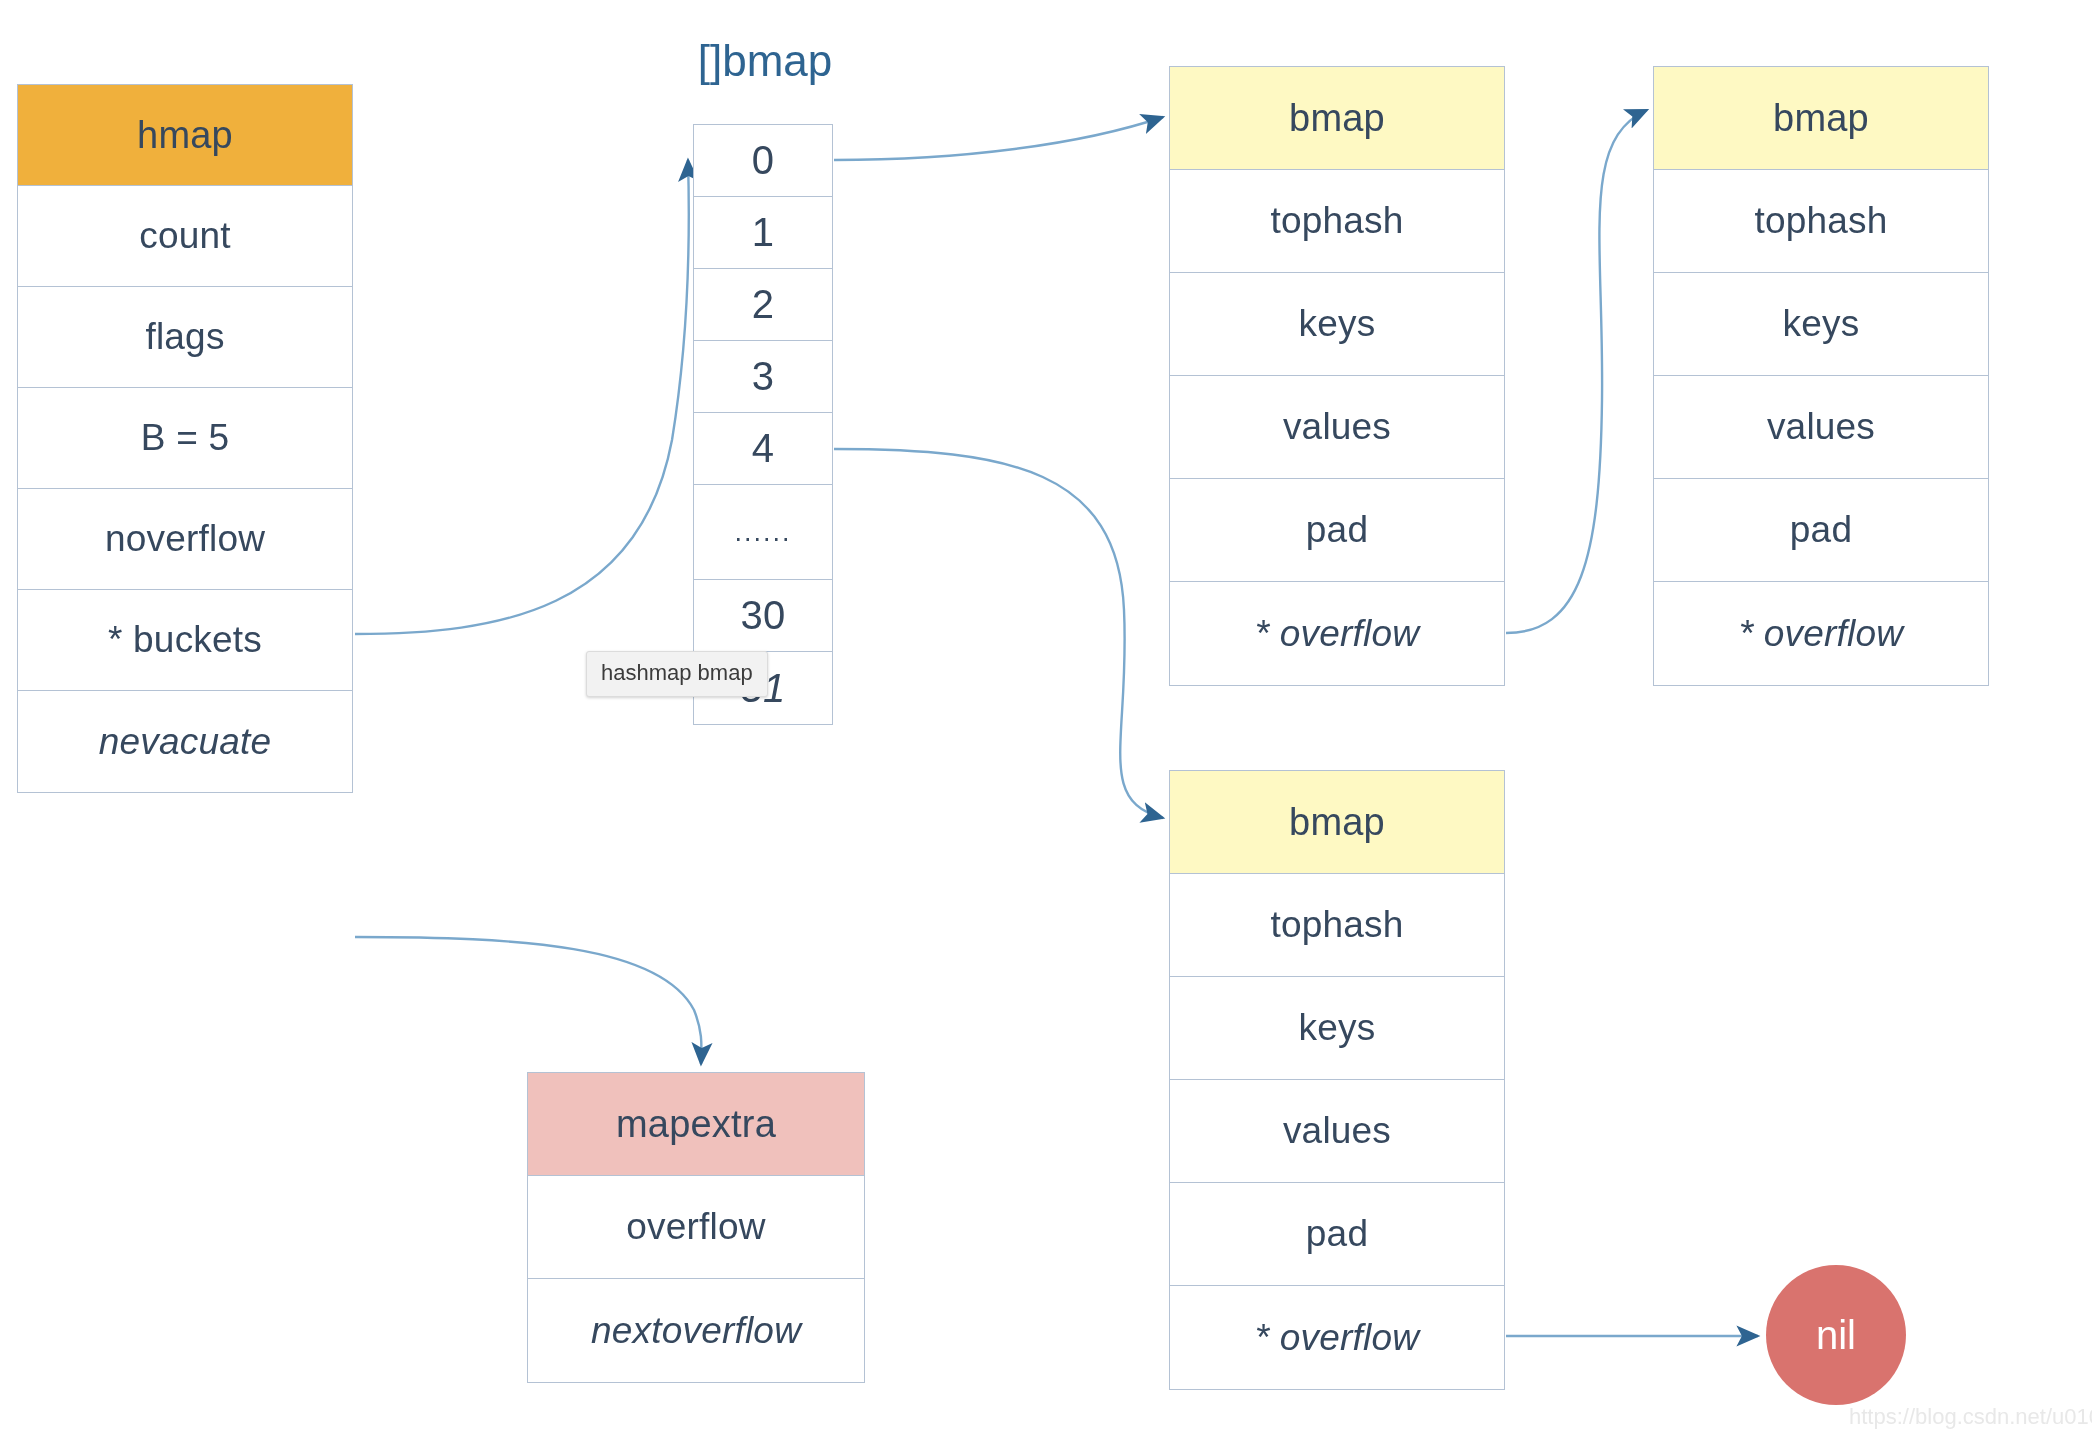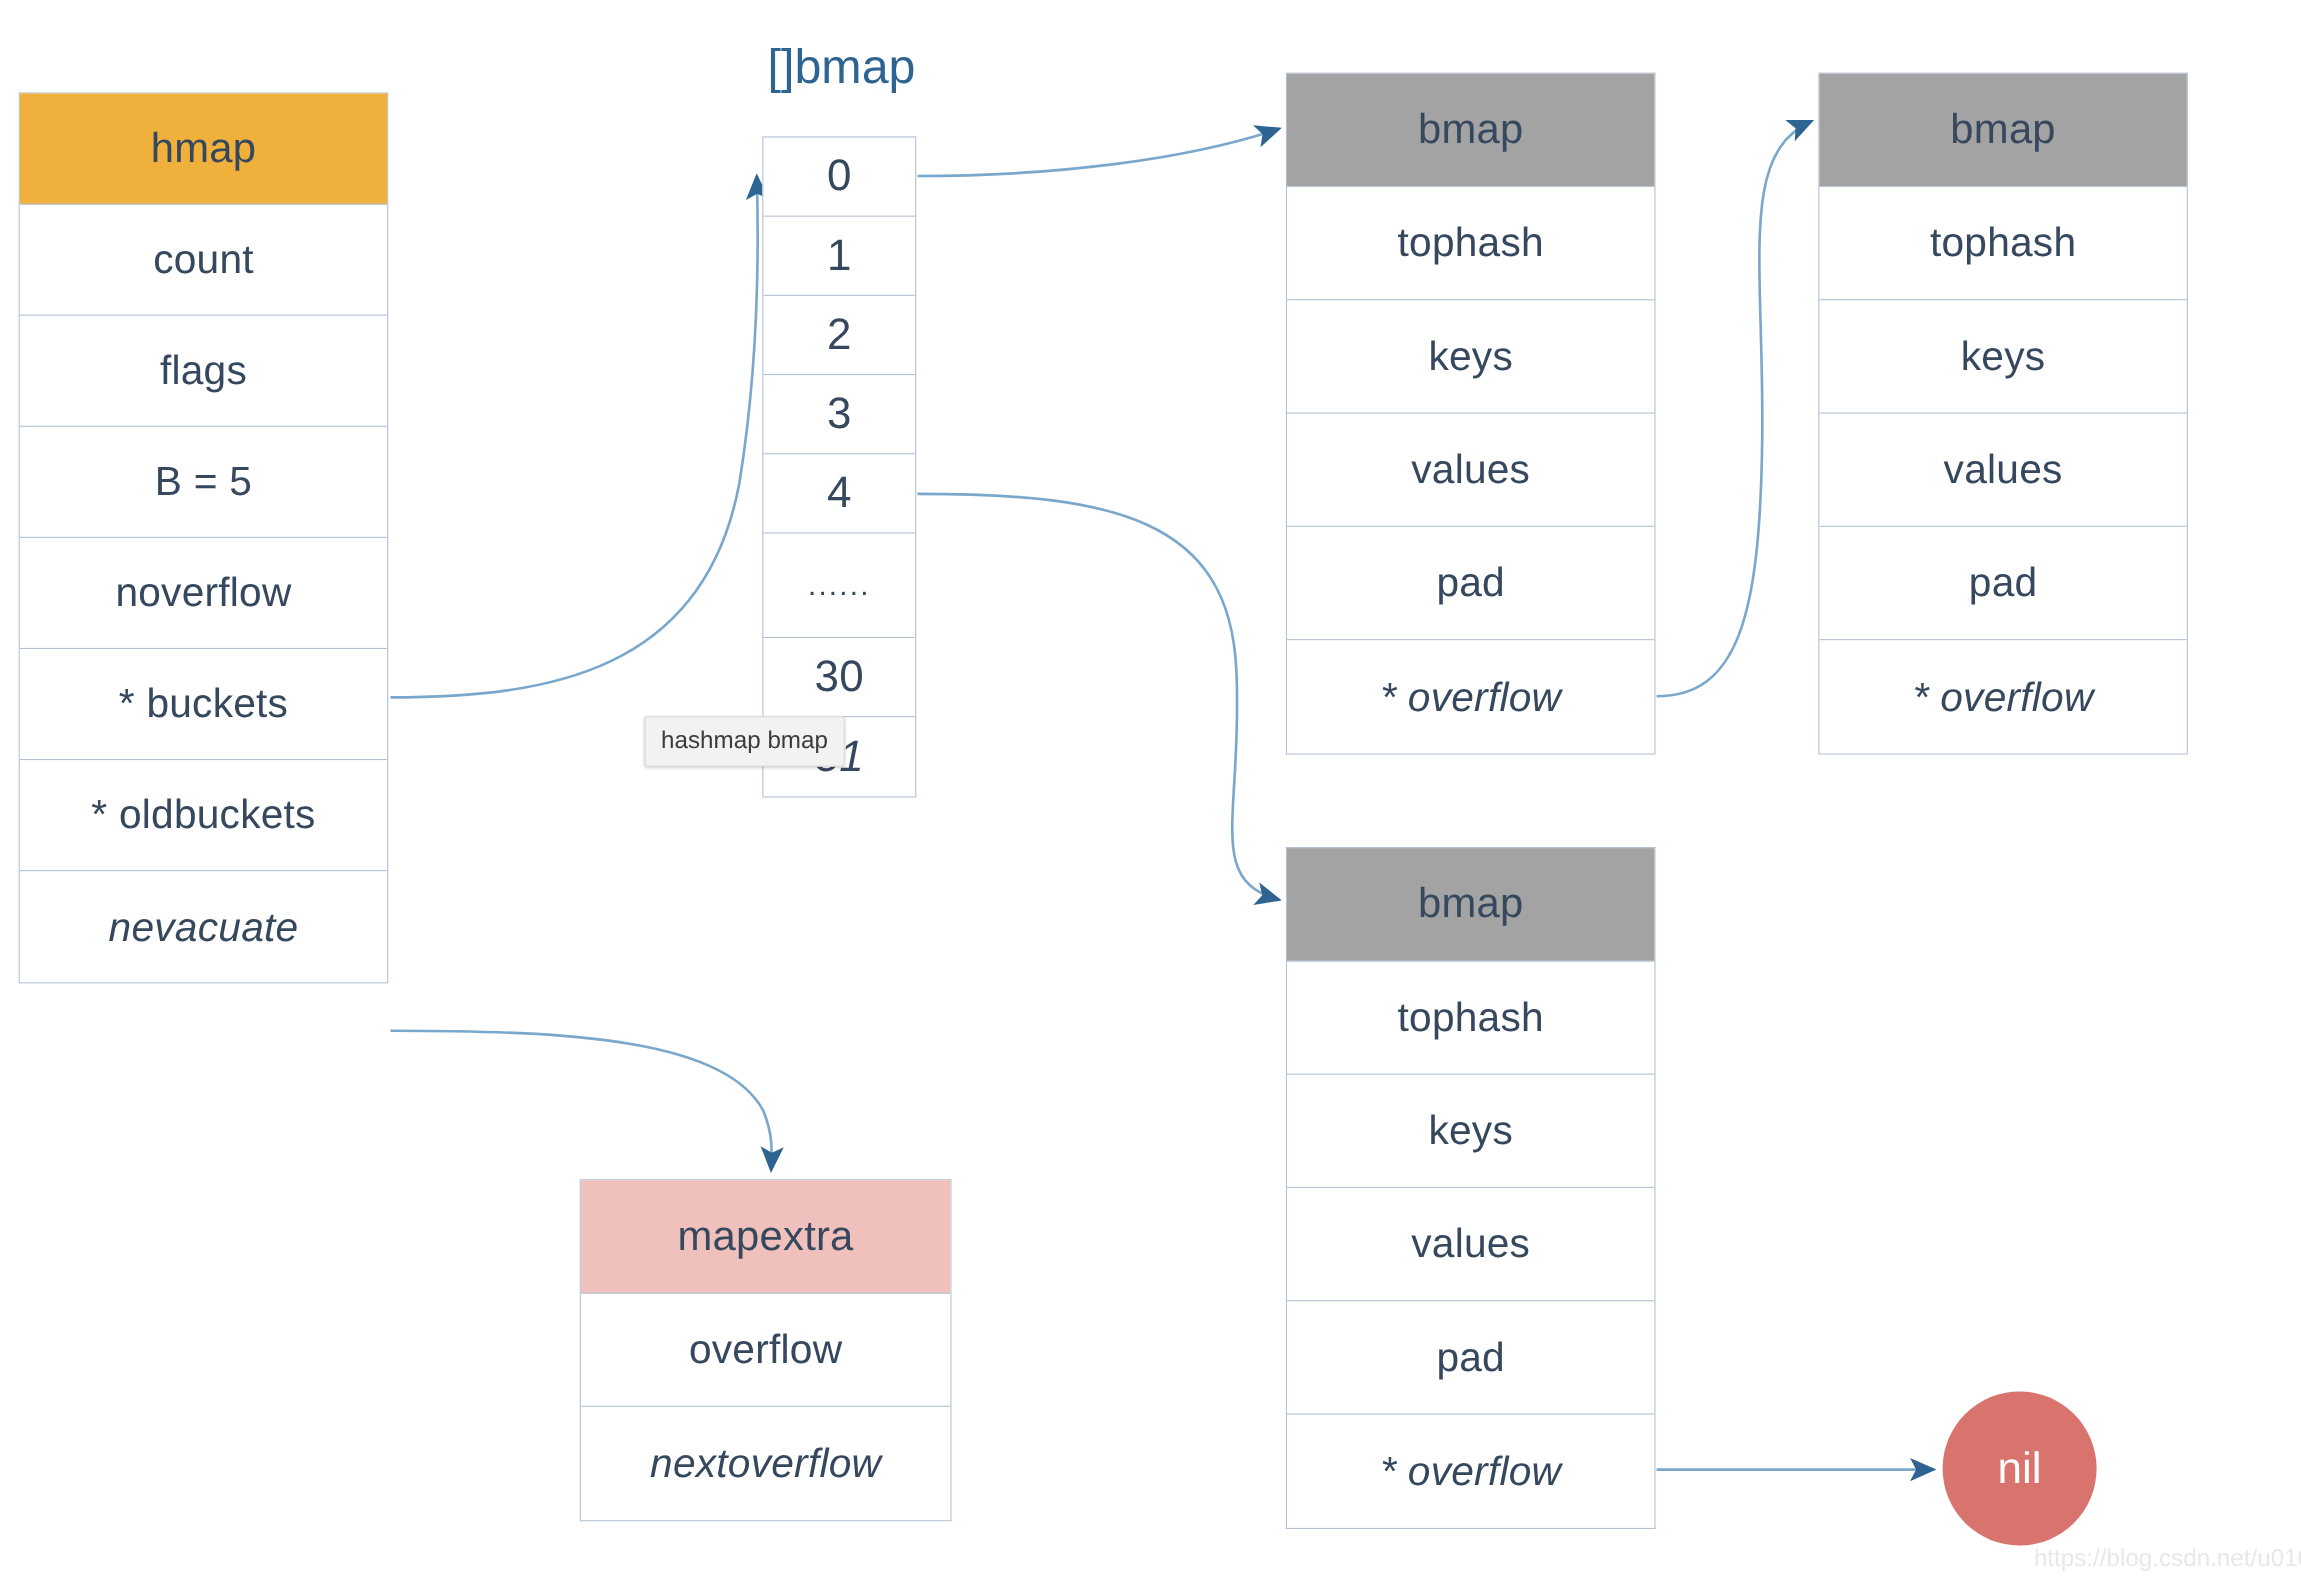--- a/index.html
+++ b/index.html
@@ -47,21 +47,21 @@
     white-space: nowrap;
   }
   .struct .row:last-child { border-bottom: none; font-style: italic; }
   .struct .row.header {
     font-size: 38px;
     border-bottom: 1.5px solid #b4c2d4;
   }
 
   
   .hdr-orange { background: #f0b03c; }
-  .hdr-green  { background: #a3a3a3; }
+  .hdr-green  { background: #fef9c3; }
   .hdr-pink   { background: #f0c1bc; }
 
   
   #hmap { left: 17px; top: 84px; width: 336px; }
   #hmap .row { height: 101px; }
 
   
   #bmap-array-label {
     position: absolute;
     left: 640px;
@@ -158,21 +158,20 @@
     <path d="M 1506,1336 C 1600,1336 1680,1336 1758,1336" fill="none" stroke="#7aa8cc" stroke-width="2.4" marker-end="url(#ah)"></path>
   </svg>
 
   <div class="struct" id="hmap">
     <div class="row header hdr-orange">hmap</div>
     <div class="row">count</div>
     <div class="row">flags</div>
     <div class="row">B = 5</div>
     <div class="row">noverflow</div>
     <div class="row">* buckets</div>
-    <div class="row">* oldbuckets</div>
     <div class="row">nevacuate</div>
   </div>
 
   <div id="bmap-array-label">[]bmap</div>
 
   <div class="struct" id="bmap-array">
     <div class="row">0</div>
     <div class="row">1</div>
     <div class="row">2</div>
     <div class="row">3</div>

